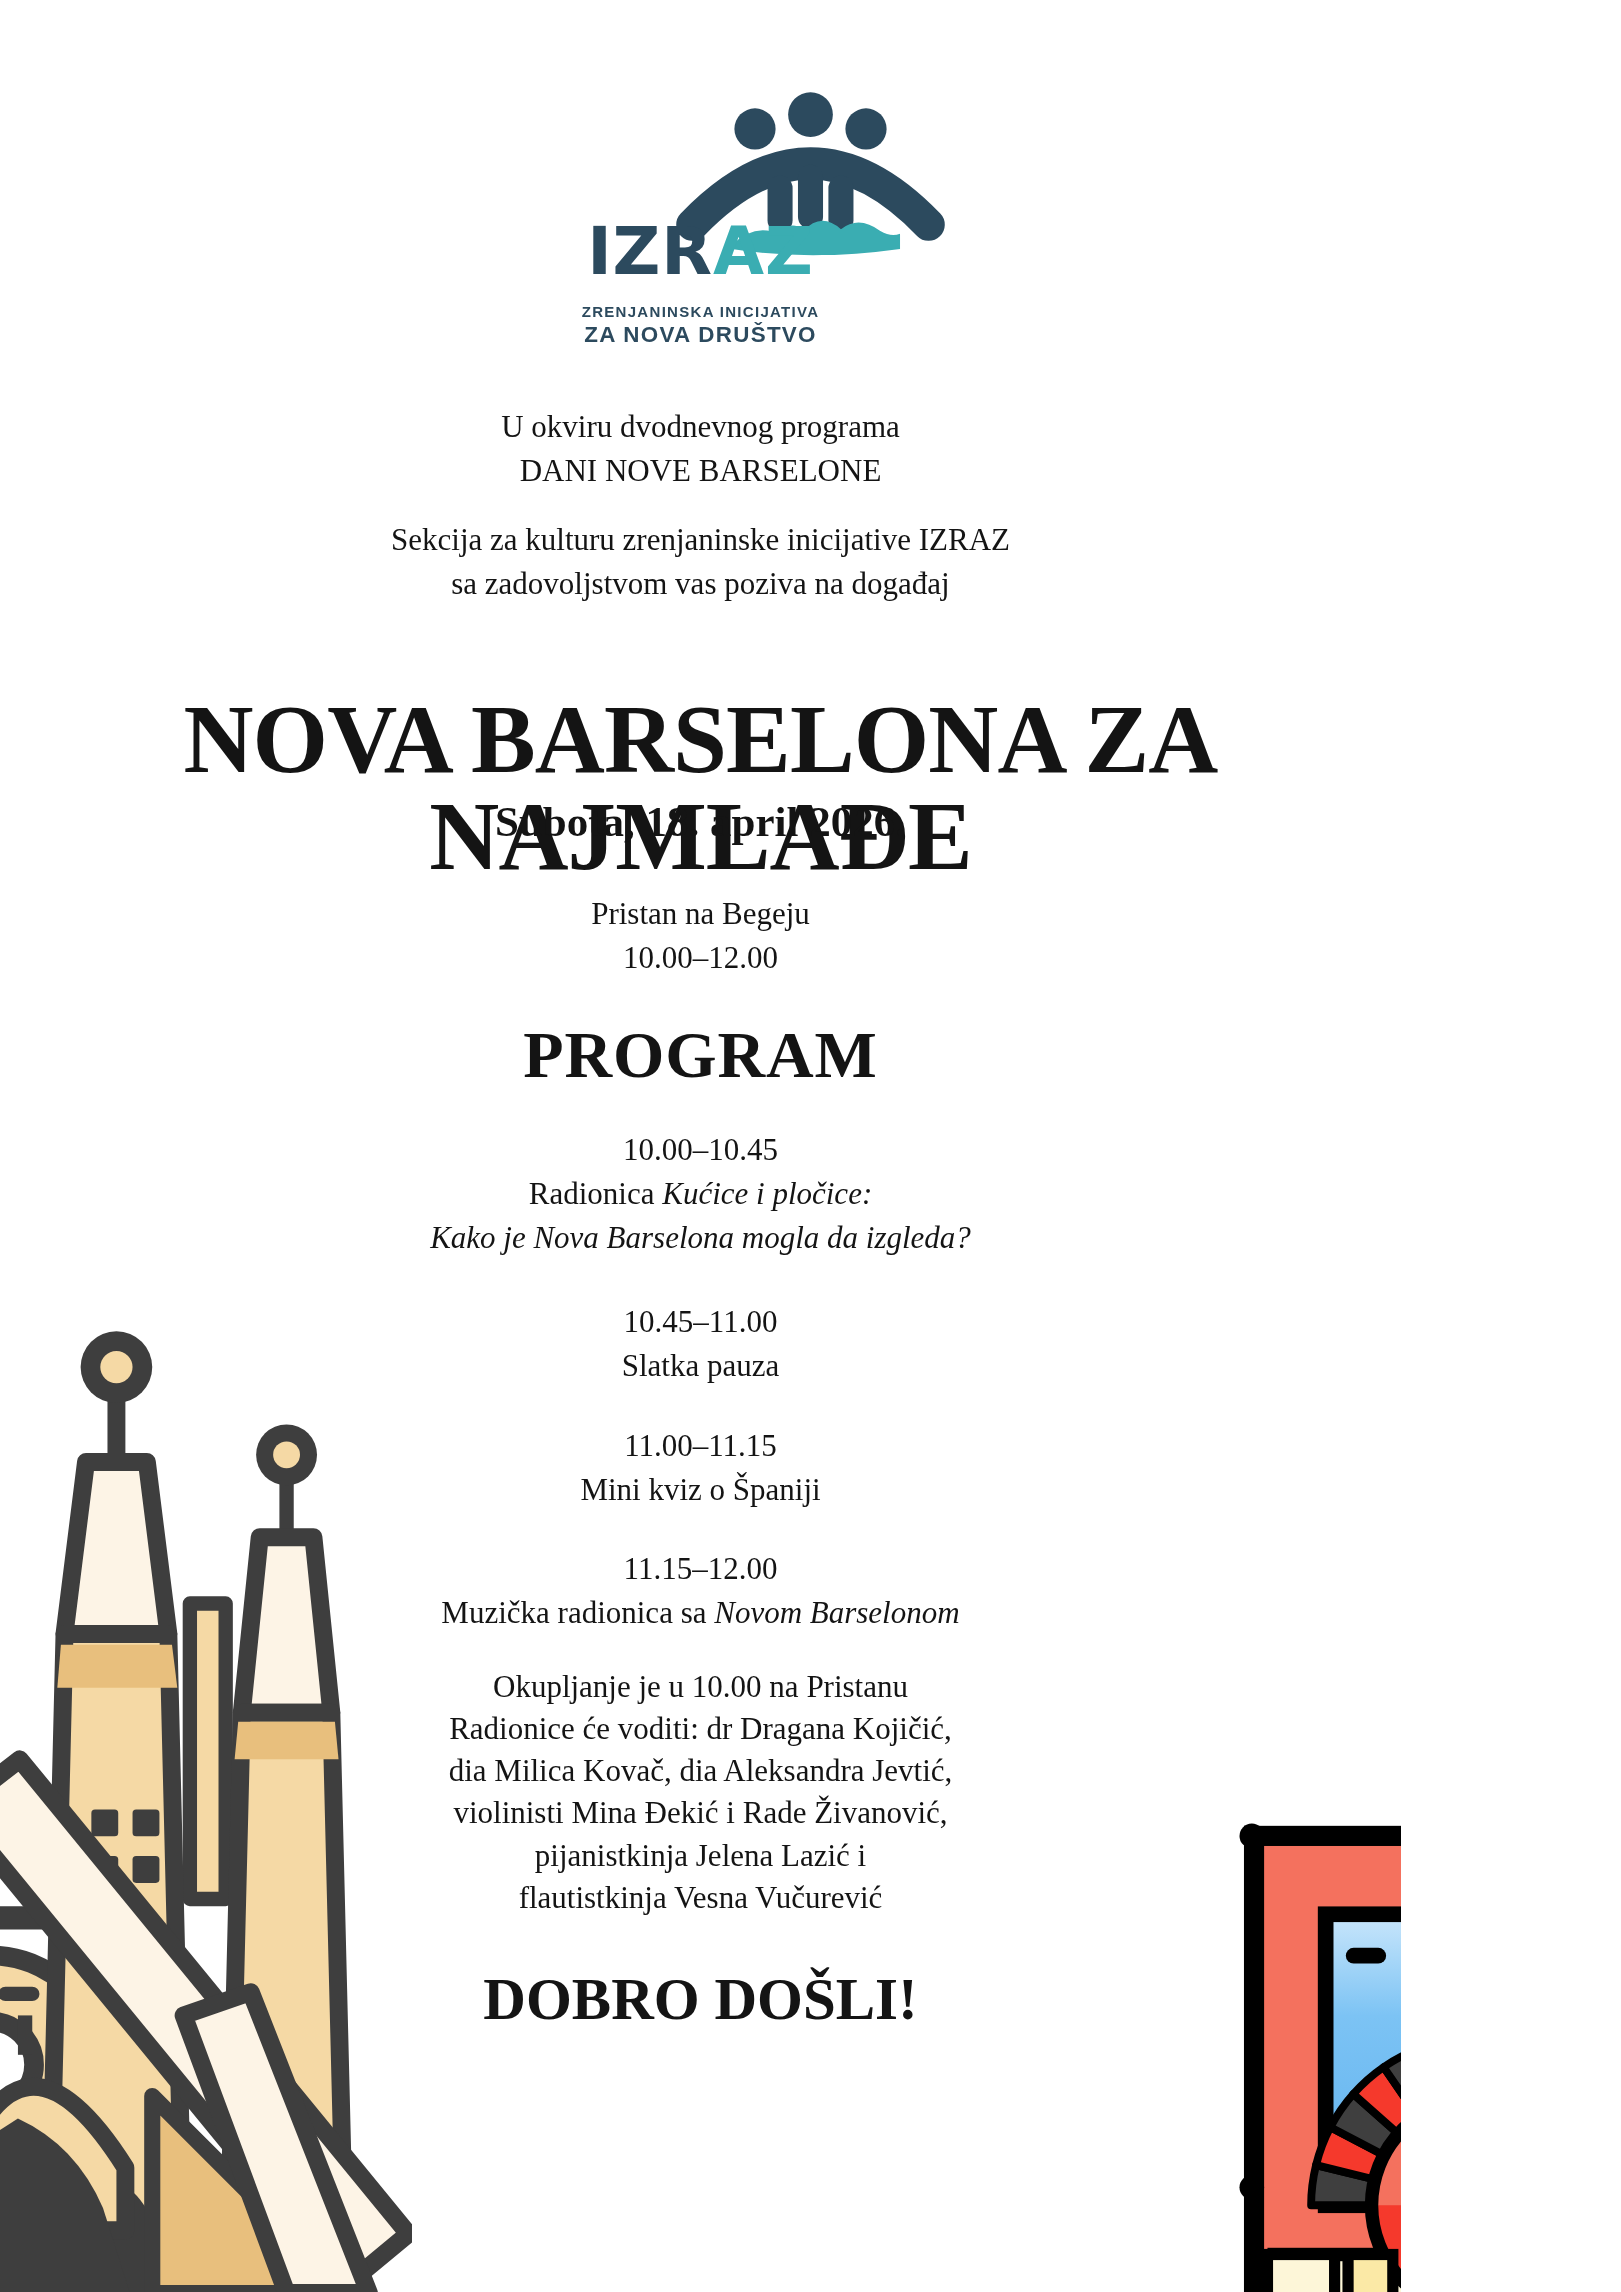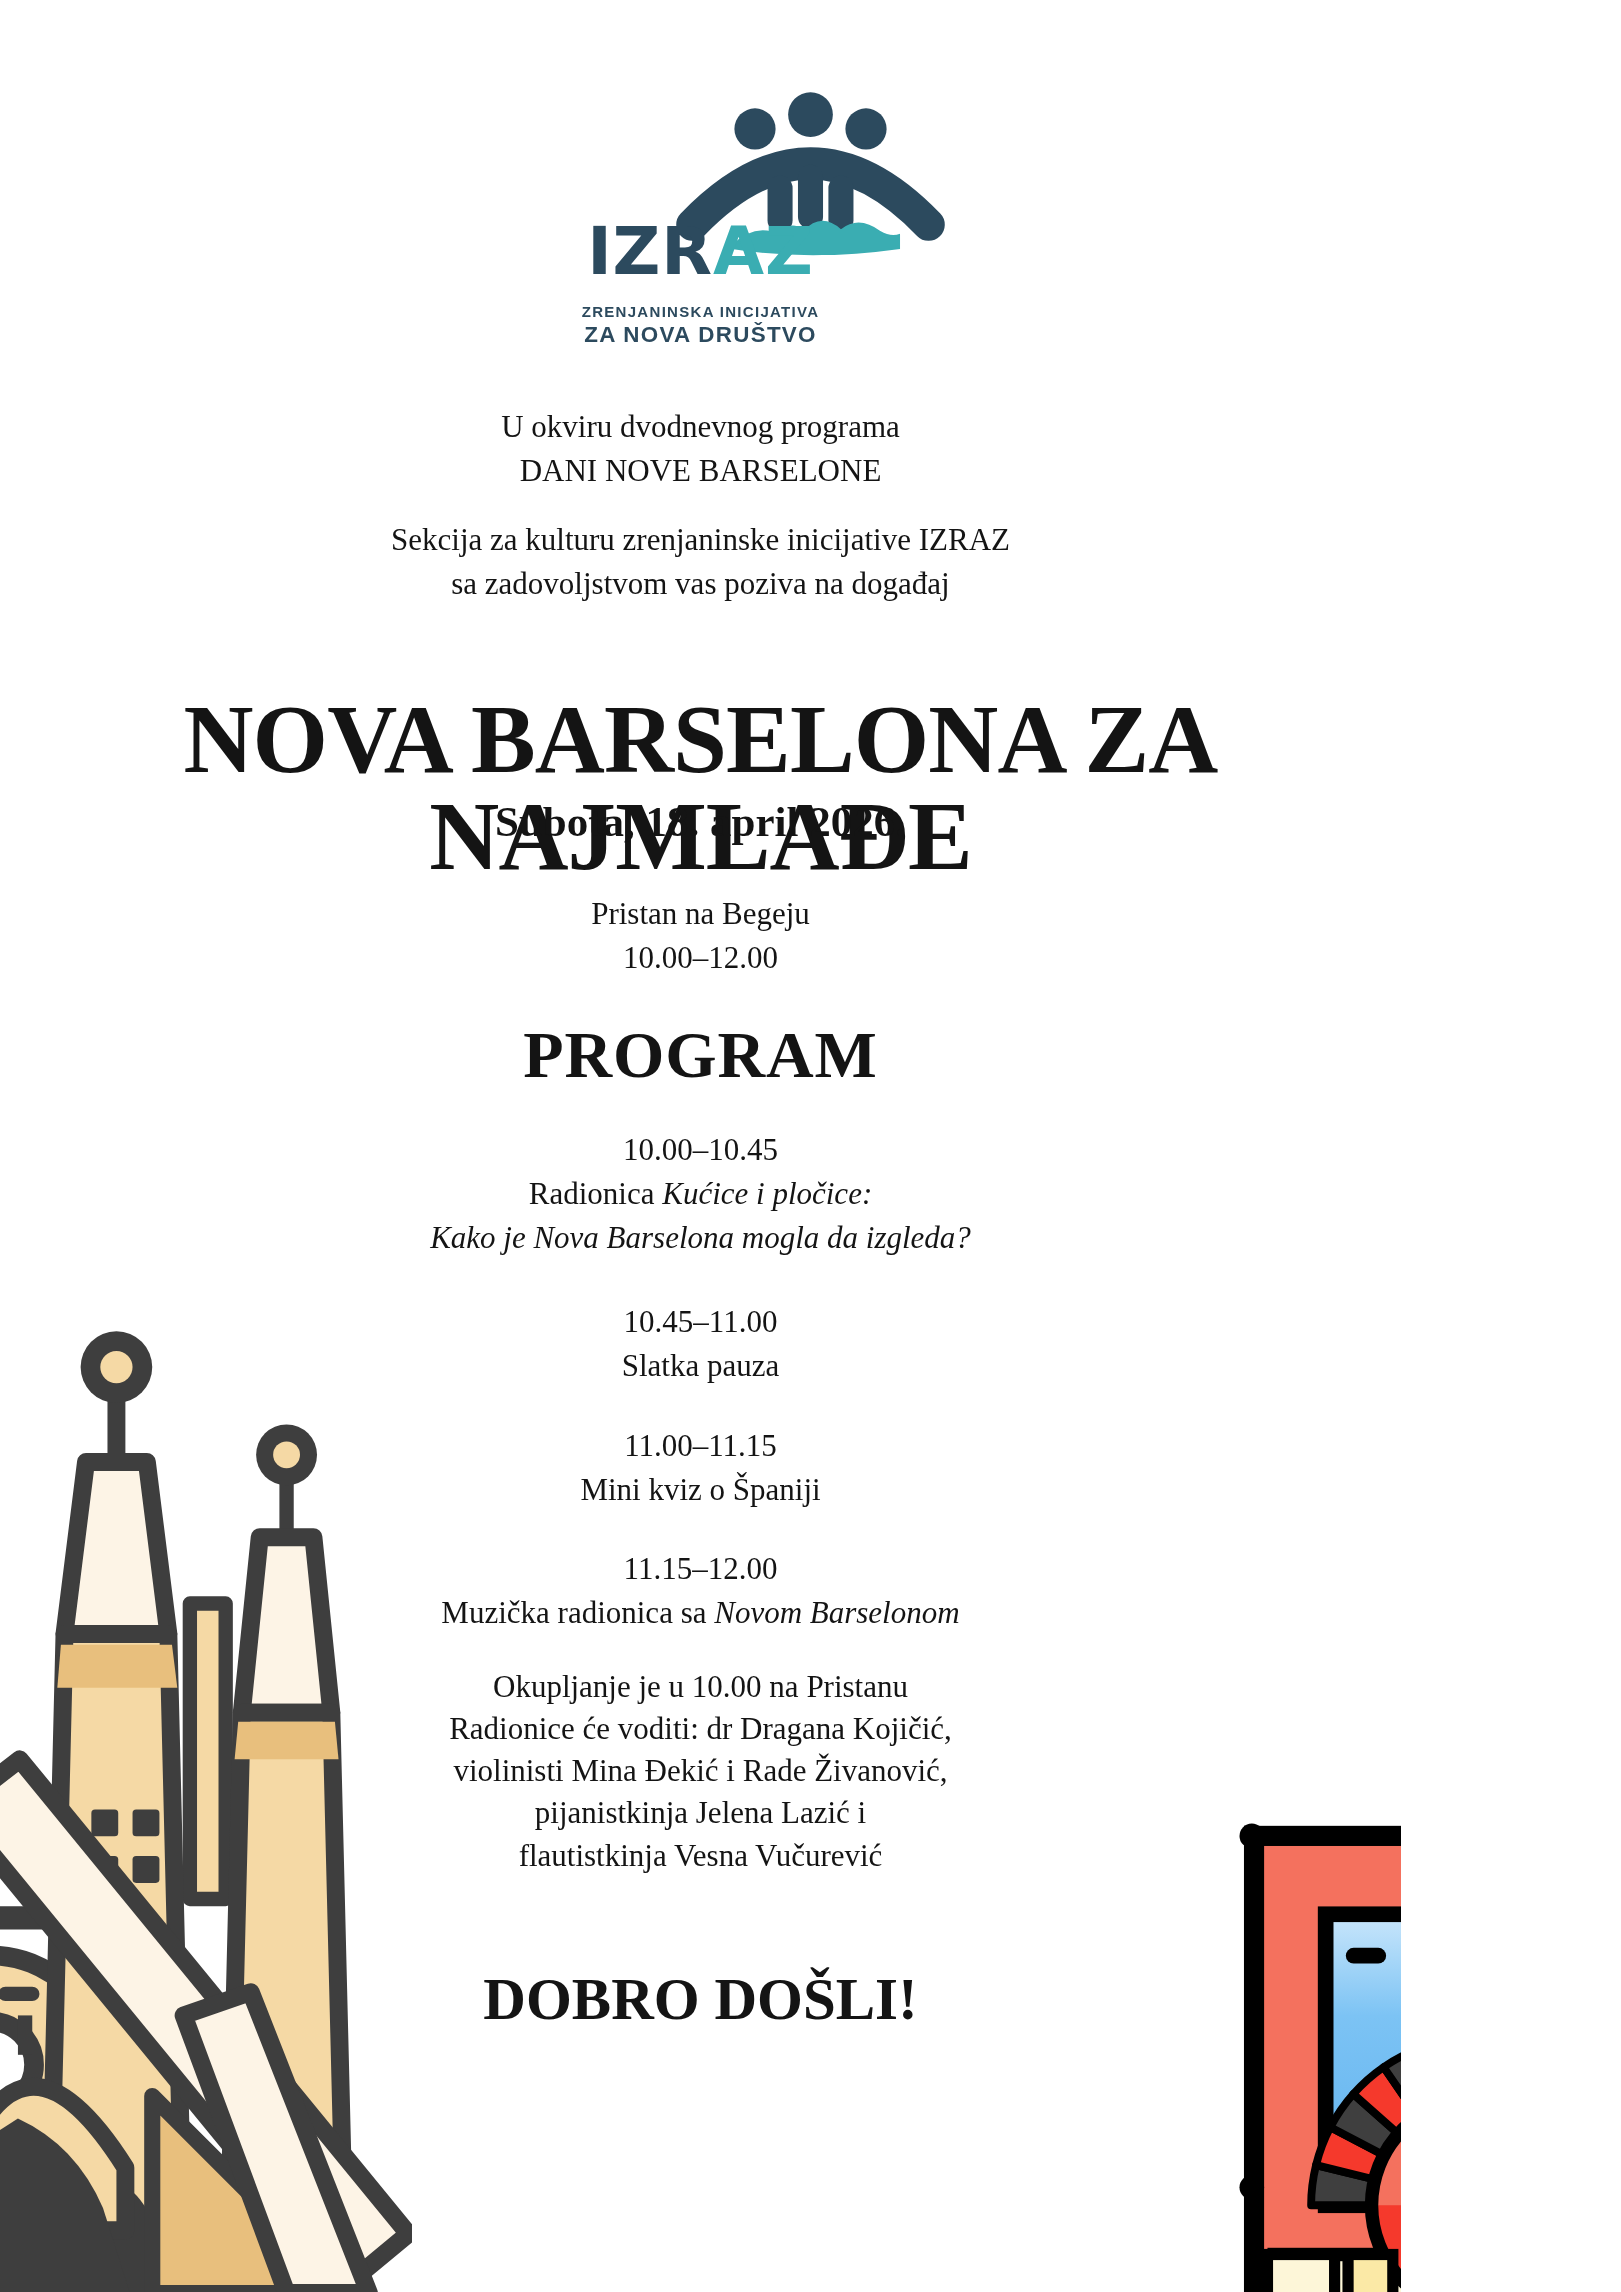--- a/index.html
+++ b/index.html
@@ -89,20 +89,21 @@
   </div>
 
   <div class="abs para item4">
     <div>11.15–12.00</div>
     <div><span>Muzička radionica sa </span><em>Novom Barselonom</em></div>
   </div>
 
   <div class="abs para details">
     <div>Okupljanje je u 10.00 na Pristanu</div>
     <div>Radionice će voditi: dr Dragana Kojičić,</div>
+    <div>dia Milica Kovač, dia Aleksandra Jevtić,</div>
     <div>violinisti Mina Đekić i Rade Živanović,</div>
     <div>pijanistkinja Jelena Lazić i</div>
     <div>flautistkinja Vesna Vučurević</div>
   </div>
 
   <div class="abs closing">DOBRO DOŠLI!</div>
 
   <svg id="sagrada" viewBox="0 0 470 1100">
     <g stroke="#3e3e3e" stroke-linejoin="round" stroke-linecap="round">
 

